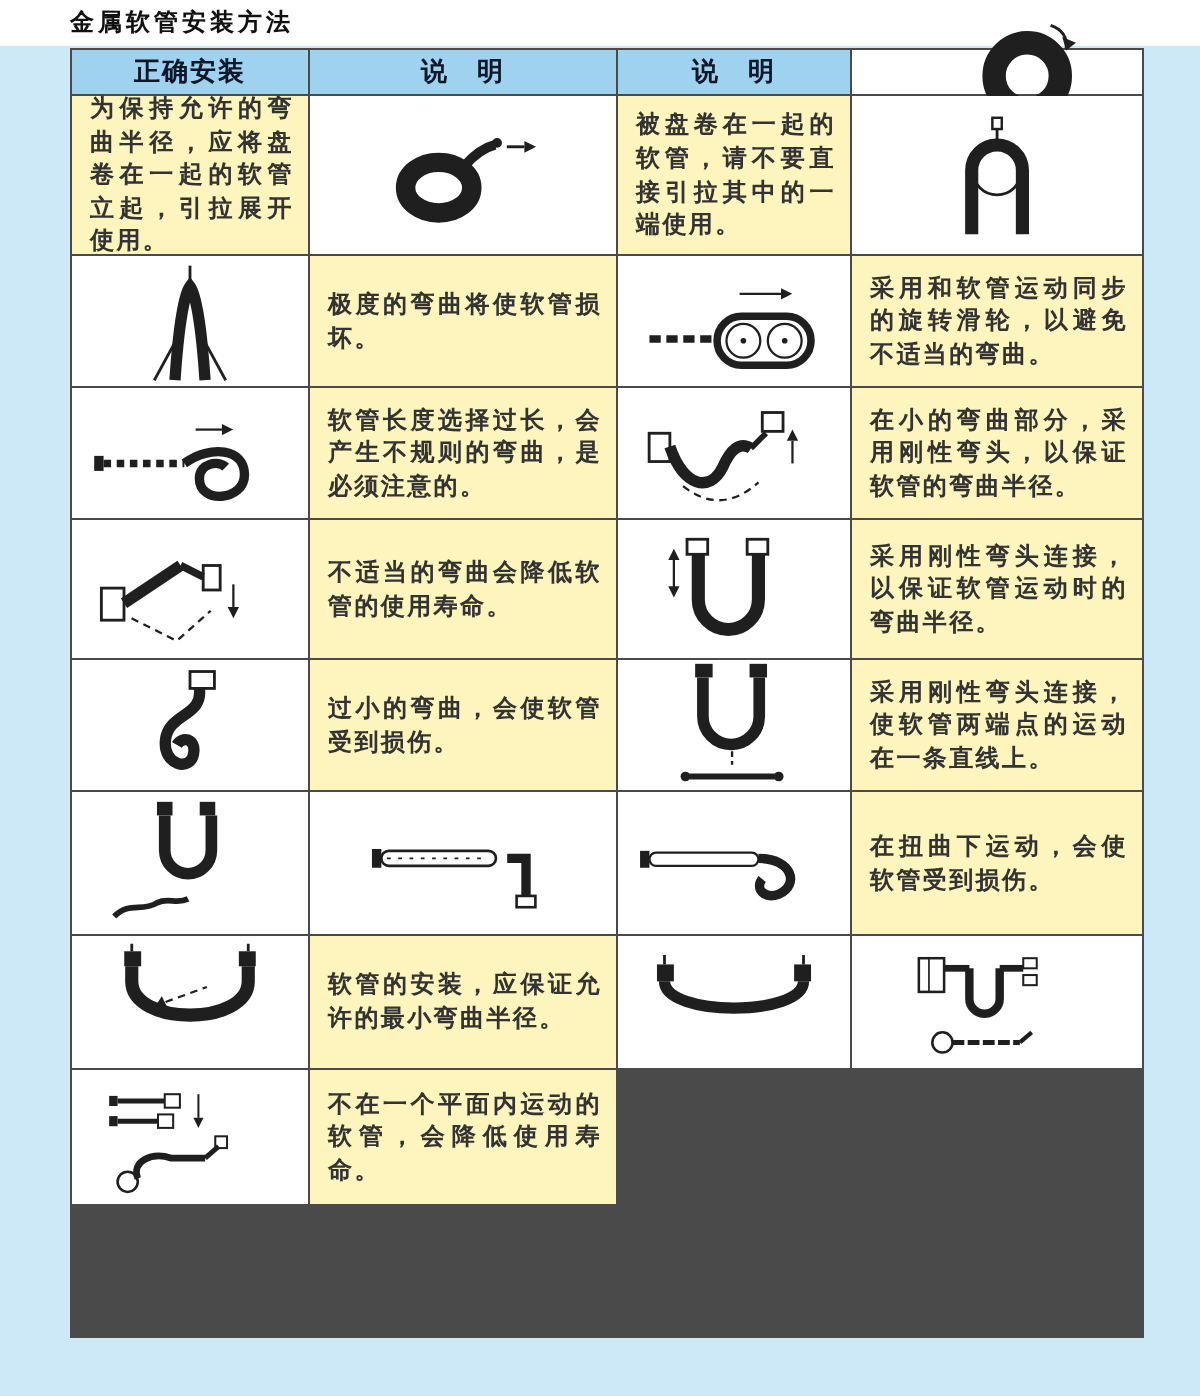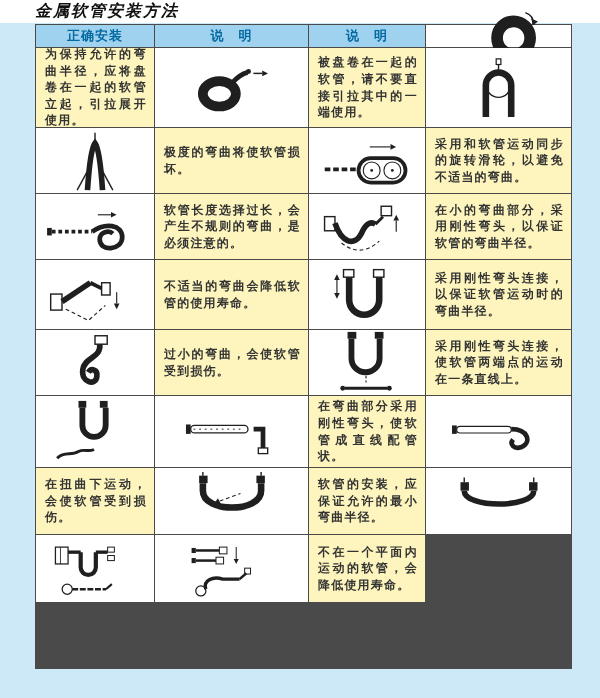--- a/index.html
+++ b/index.html
@@ -2,36 +2,36 @@
 <html style="--page-bg: #cde9f7; --header-bg: #9fd2ee; --note-bg: #fdf5bd; --image-bg: #ffffff; --border: #4a4a4a;"><head>
 <meta charset="utf-8">
 <style>
   * { margin:0; padding:0; box-sizing:border-box; }
   html,body { width:600px; height:698px; }
   body { font-family:"DejaVu Sans","Liberation Sans",sans-serif; background:#ffffff; }
   .page { width:600px; height:698px; background:var(--page-bg,#cde9f7); overflow:hidden; }
   .title-strip { background:#ffffff; height:23px; display:flex; align-items:center; padding-left:35px; }
   .page-title {
     font-family:"DejaVu Serif","Liberation Serif",serif;
-    font-weight:bold; font-style:italic; font-size:16px; color:#111;
+    font-weight:bold; font-size:12px; color:#111;
     letter-spacing:2px;
   }
   .grid {
     margin-left:35px; margin-top:1px;
     display:grid;
     grid-template-columns:118px 153px 116px 145px;
     grid-template-rows:22px 79px 65px 65px 69px 65px 71px 66px 67px 65px;
     gap:1px; border:1px solid var(--border,#4a4a4a);
     background:var(--border,#4a4a4a);
     width:fit-content;
   }
   .hd {
     background:var(--header-bg,#9fd2ee);
     display:flex; align-items:center; justify-content:center;
-    font-weight:bold; font-size:13px; color:#0369a1; letter-spacing:1px;
+    font-weight:bold; font-size:13px; color:#0f172a; letter-spacing:1px;
   }
   .img-cell { background:var(--image-bg,#ffffff); display:flex; align-items:center; justify-content:center; }
   .note-cell {
     background:var(--note-bg,#fdf5bd);
     display:flex; align-items:center;
     padding:5px 7px 5px 9px;
     font-weight:bold; font-size:12px; line-height:1.38; letter-spacing:1.2px;
     color:#333; text-align:justify;
   }
   svg { display:block; }
@@ -182,21 +182,20 @@
 
     <div class="img-cell">
       <svg width="110" height="62" viewBox="0 0 110 66">
         <rect class="fill" x="6" y="25" width="5" height="10"></rect>
         <rect class="o" x="11" y="26" width="61" height="8" rx="4" stroke-width="1.4"></rect>
         <path d="M14 30 H68" stroke-width="1" stroke-dasharray="2 4"></path>
         <path d="M78 30 H88 V50" stroke-width="5"></path>
         <rect class="o" x="83" y="50" width="10" height="6" stroke-width="1.4"></rect>
       </svg>
     </div>
-    <div class="note-cell">在弯曲部分采用刚性弯头，使软管成直线配管状。</div>
     <div class="img-cell">
       <svg width="108" height="62" viewBox="0 0 110 66">
         <rect class="fill" x="5" y="26" width="5" height="9"></rect>
         <rect class="o" x="10" y="27" width="58" height="7" rx="3.5" stroke-width="1.2"></rect>
         <path d="M68 30 C86 30 90 44 79 49 C71 52 66 46 70 41" stroke-width="5"></path>
       </svg>
     </div>
     <div class="note-cell">在扭曲下运动，会使软管受到损伤。</div>
 
     <div class="img-cell">

